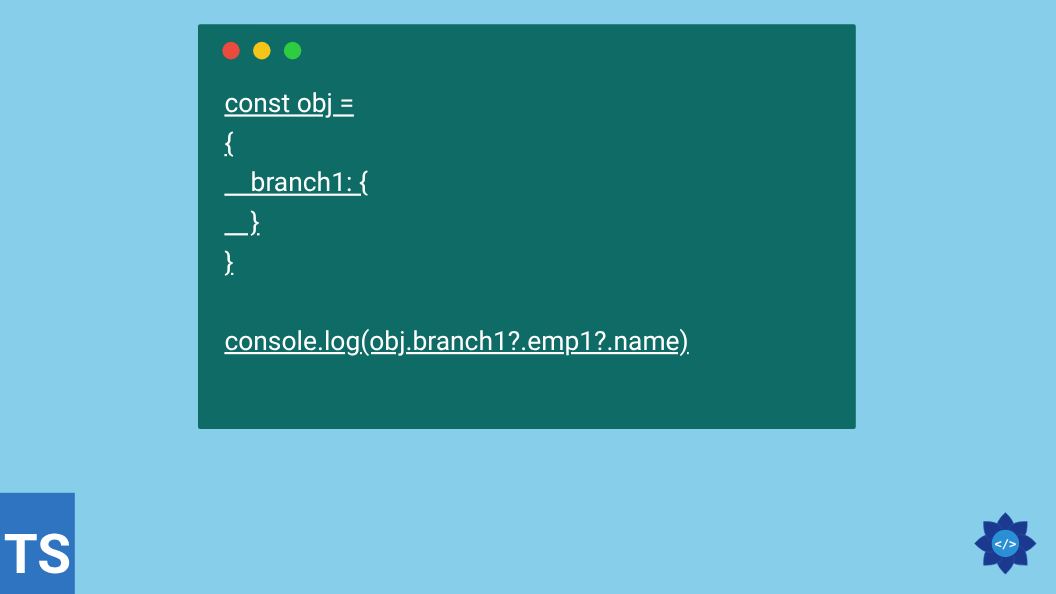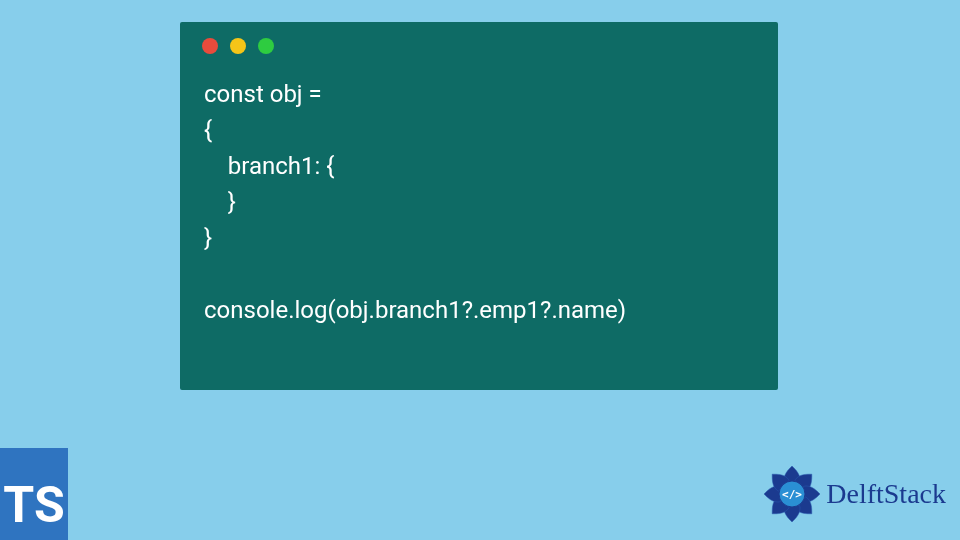--- a/index.html
+++ b/index.html
@@ -34,20 +34,21 @@
   .dot-yellow { background: #f5c518; }
   .dot-green { background: #2ecc40; }
   .code-content {
     padding: 22px 24px 0 24px;
     color: #ffffff;
     font-size: 24px;
     line-height: 1.5;
     font-family: -apple-system, BlinkMacSystemFont, "Segoe UI", Roboto, sans-serif;
     font-weight: 400;
     white-space: pre;
+    text-decoration: underline;
   }
   .ts-badge {
     position: absolute;
     left: 0;
     bottom: 0;
     width: 68px;
     height: 92px;
     background: #2f74c0;
     display: flex;
     align-items: flex-end;
@@ -116,14 +117,13 @@
           <path d="M0,-28 C4,-24 8,-20 8,-14 C8,-10 4,-8 0,-8 C-4,-8 -8,-10 -8,-14 C-8,-20 -4,-24 0,-28 Z" transform="rotate(225)"></path>
           <path d="M0,-28 C4,-24 8,-20 8,-14 C8,-10 4,-8 0,-8 C-4,-8 -8,-10 -8,-14 C-8,-20 -4,-24 0,-28 Z" transform="rotate(270)"></path>
           <path d="M0,-28 C4,-24 8,-20 8,-14 C8,-10 4,-8 0,-8 C-4,-8 -8,-10 -8,-14 C-8,-20 -4,-24 0,-28 Z" transform="rotate(315)"></path>
         </g>
         <circle r="13" fill="#2a8fd4"></circle>
         <circle r="13" fill="none" stroke="#1b3a8f" stroke-width="1"></circle>
         <text x="0" y="4" text-anchor="middle" font-size="11" font-family="monospace" font-weight="bold" fill="#ffffff">&lt;/&gt;</text>
       </g>
     </svg>
   </div>
-  <span class="delft-text">DelftStack</span>
 </div>
 
 </body></html>

